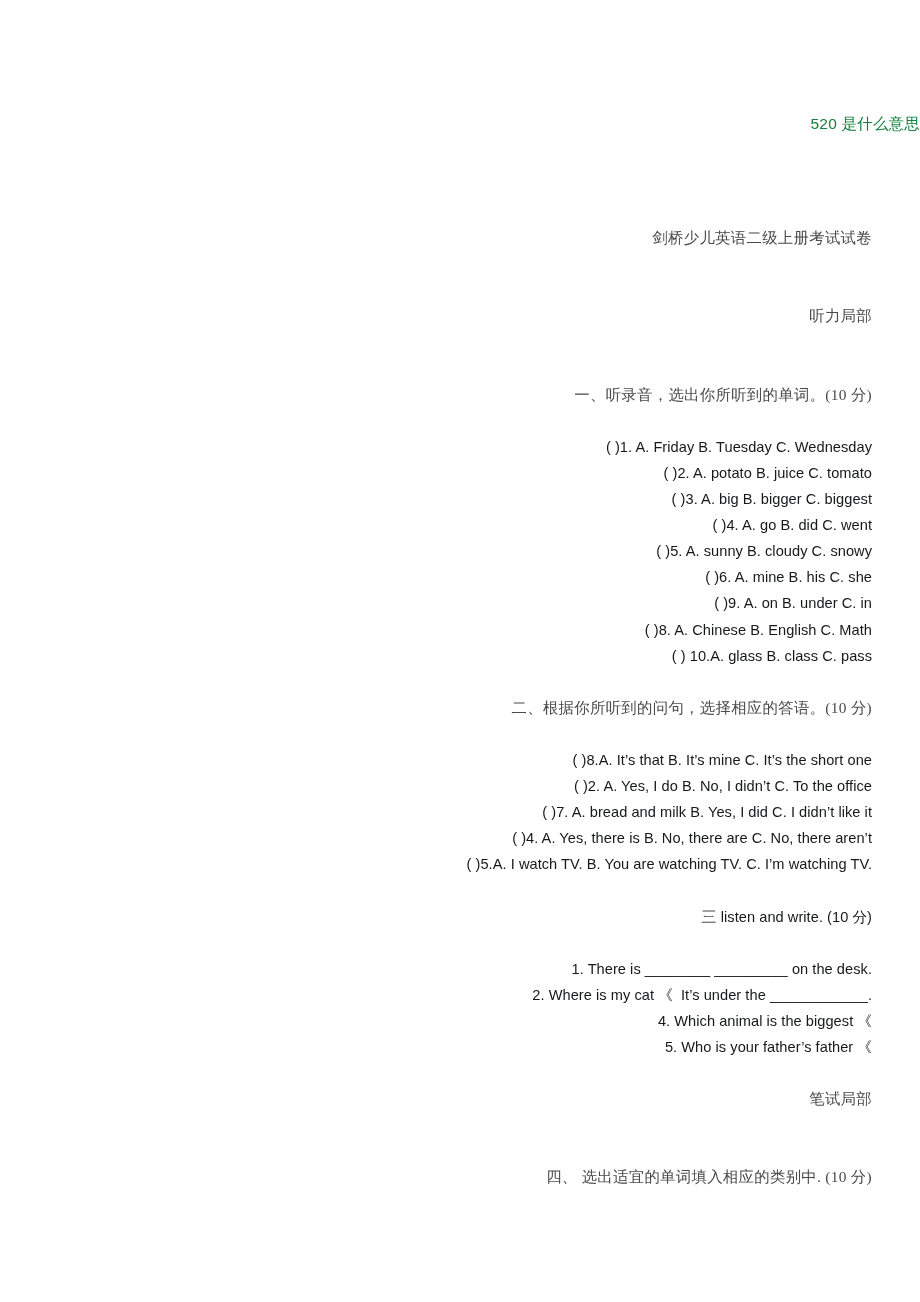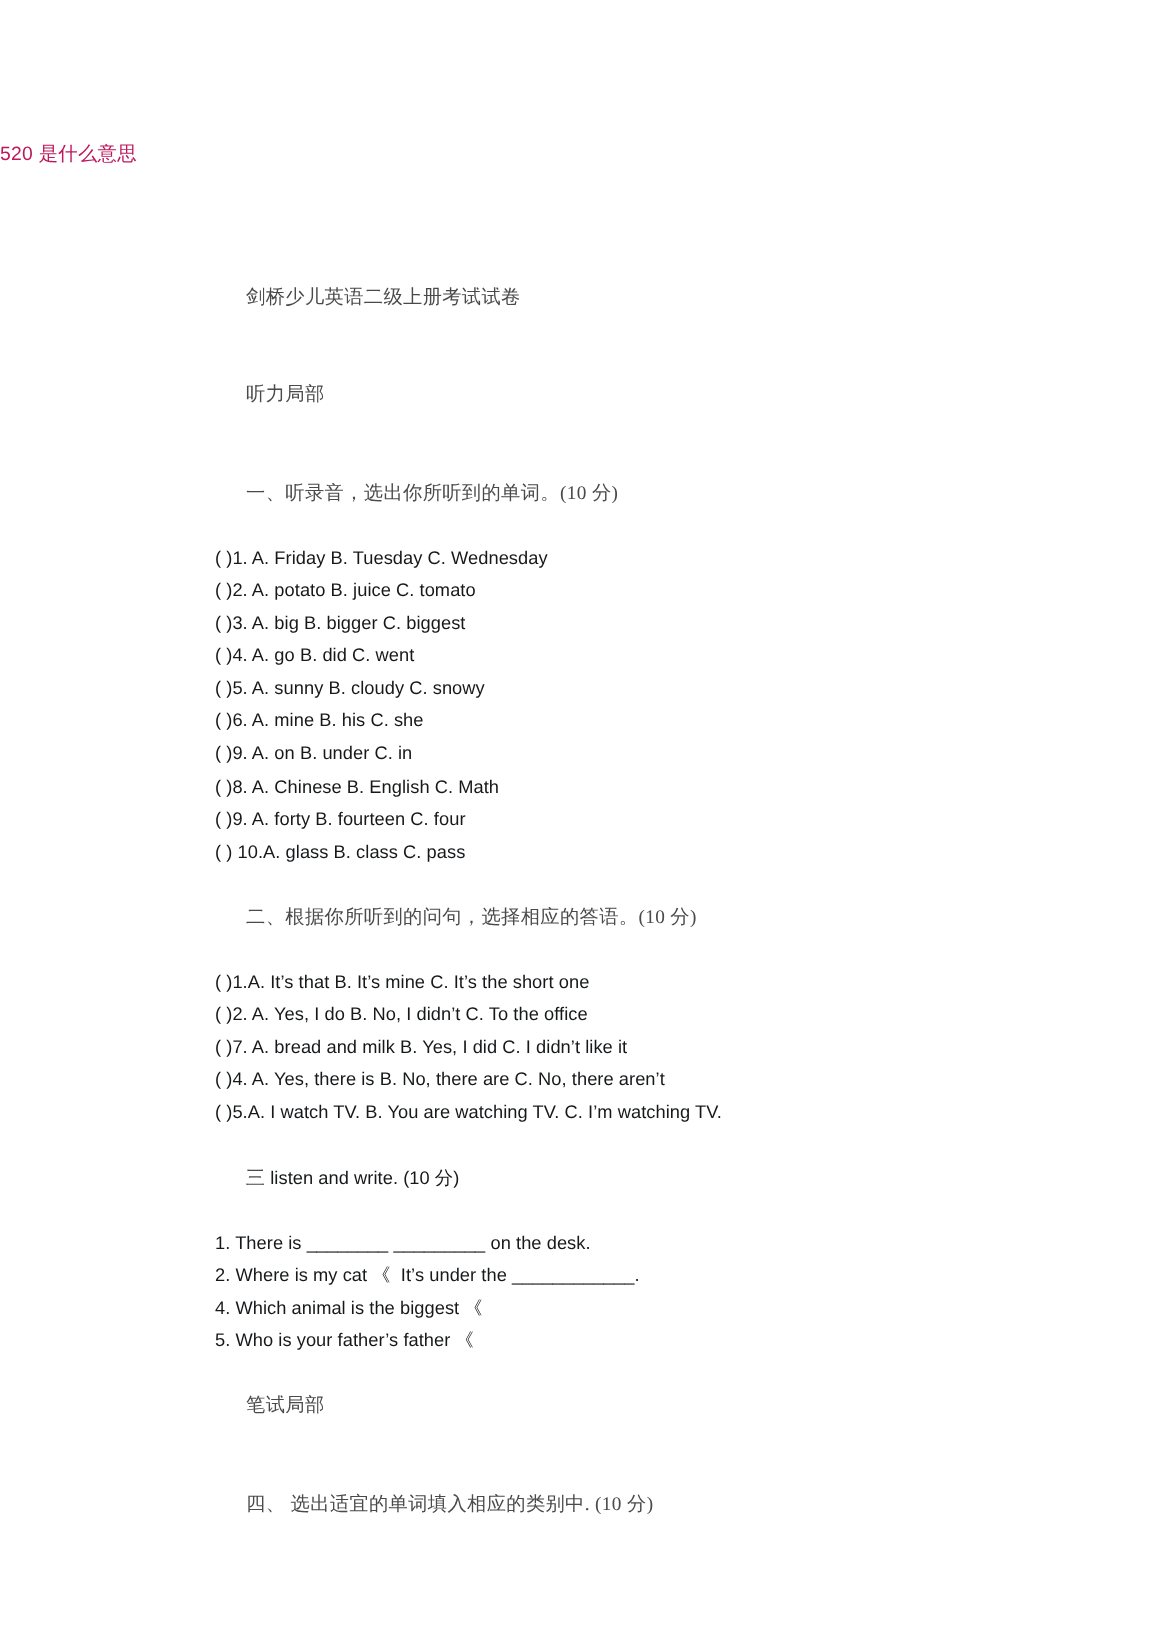--- a/index.html
+++ b/index.html
@@ -20,42 +20,43 @@
     inset: 0;
     background: #ffffff;
   }
 
   
   .doc-title {
     position: absolute;
     top: 112px;
     left: 0;
     width: 920px;
-    text-align: left;
+    text-align: right;
     font-size: 15.5px;
     line-height: 24px;
-    color: #be185d;
+    color: #15803d;
     letter-spacing: 0.2px;
     white-space: pre;
   }
 
   
   .body-block {
     position: absolute;
     top: 199px;
     left: 172px;
     width: 700px;
   }
 
   .line {
     font-size: 14.6px;
     line-height: 26.1px;
     white-space: pre-wrap;
     color: #16181a;
     letter-spacing: 0.05px;
+    text-align: right;
   }
 
   
   .cn {
     font-family: "Liberation Serif", "DejaVu Serif", serif;
     font-size: 15.4px;
     color: #4a4a4a;
     letter-spacing: 0.3px;
   }
   .cn-tight {
@@ -86,27 +87,26 @@
       <span>一、听录音，选出你所听到的单词。(10 分)</span>
     </div>
     <div class="line">( )1. A. Friday B. Tuesday C. Wednesday</div>
     <div class="line">( )2. A. potato B. juice C. tomato</div>
     <div class="line">( )3. A. big B. bigger C. biggest</div>
     <div class="line">( )4. A. go B. did C. went</div>
     <div class="line">( )5. A. sunny B. cloudy C. snowy</div>
     <div class="line">( )6. A. mine B. his C. she</div>
     <div class="line">( )9. A. on B. under C. in</div>
     <div class="line">( )8. A. Chinese B. English C. Math</div>
-    <div class="line">( )9. A. forty B. fourteen C. four</div>
     <div class="line">( ) 10.A. glass B. class C. pass</div>
 
     <div class="line cn">
       <span>二、根据你所听到的问句，选择相应的答语。(10 分)</span>
     </div>
-    <div class="line">( )1.A. It’s that B. It’s mine C. It’s the short one</div>
+    <div class="line">( )8.A. It’s that B. It’s mine C. It’s the short one</div>
     <div class="line">( )2. A. Yes, I do B. No, I didn’t C. To the office</div>
     <div class="line">( )7. A. bread and milk B. Yes, I did C. I didn’t like it</div>
     <div class="line">( )4. A. Yes, there is B. No, there are C. No, there aren’t</div>
     <div class="line">( )5.A. I watch TV. B. You are watching TV. C. I’m watching TV.</div>
 
     <div class="line">
       <span class="cn-tight">三</span><span> </span><span>listen and write. (10 分)</span>
     </div>
     <div class="line">1. There is ________ _________ on the desk.</div>
     <div class="line">2. Where is my cat 《  It’s under the ____________.</div>

